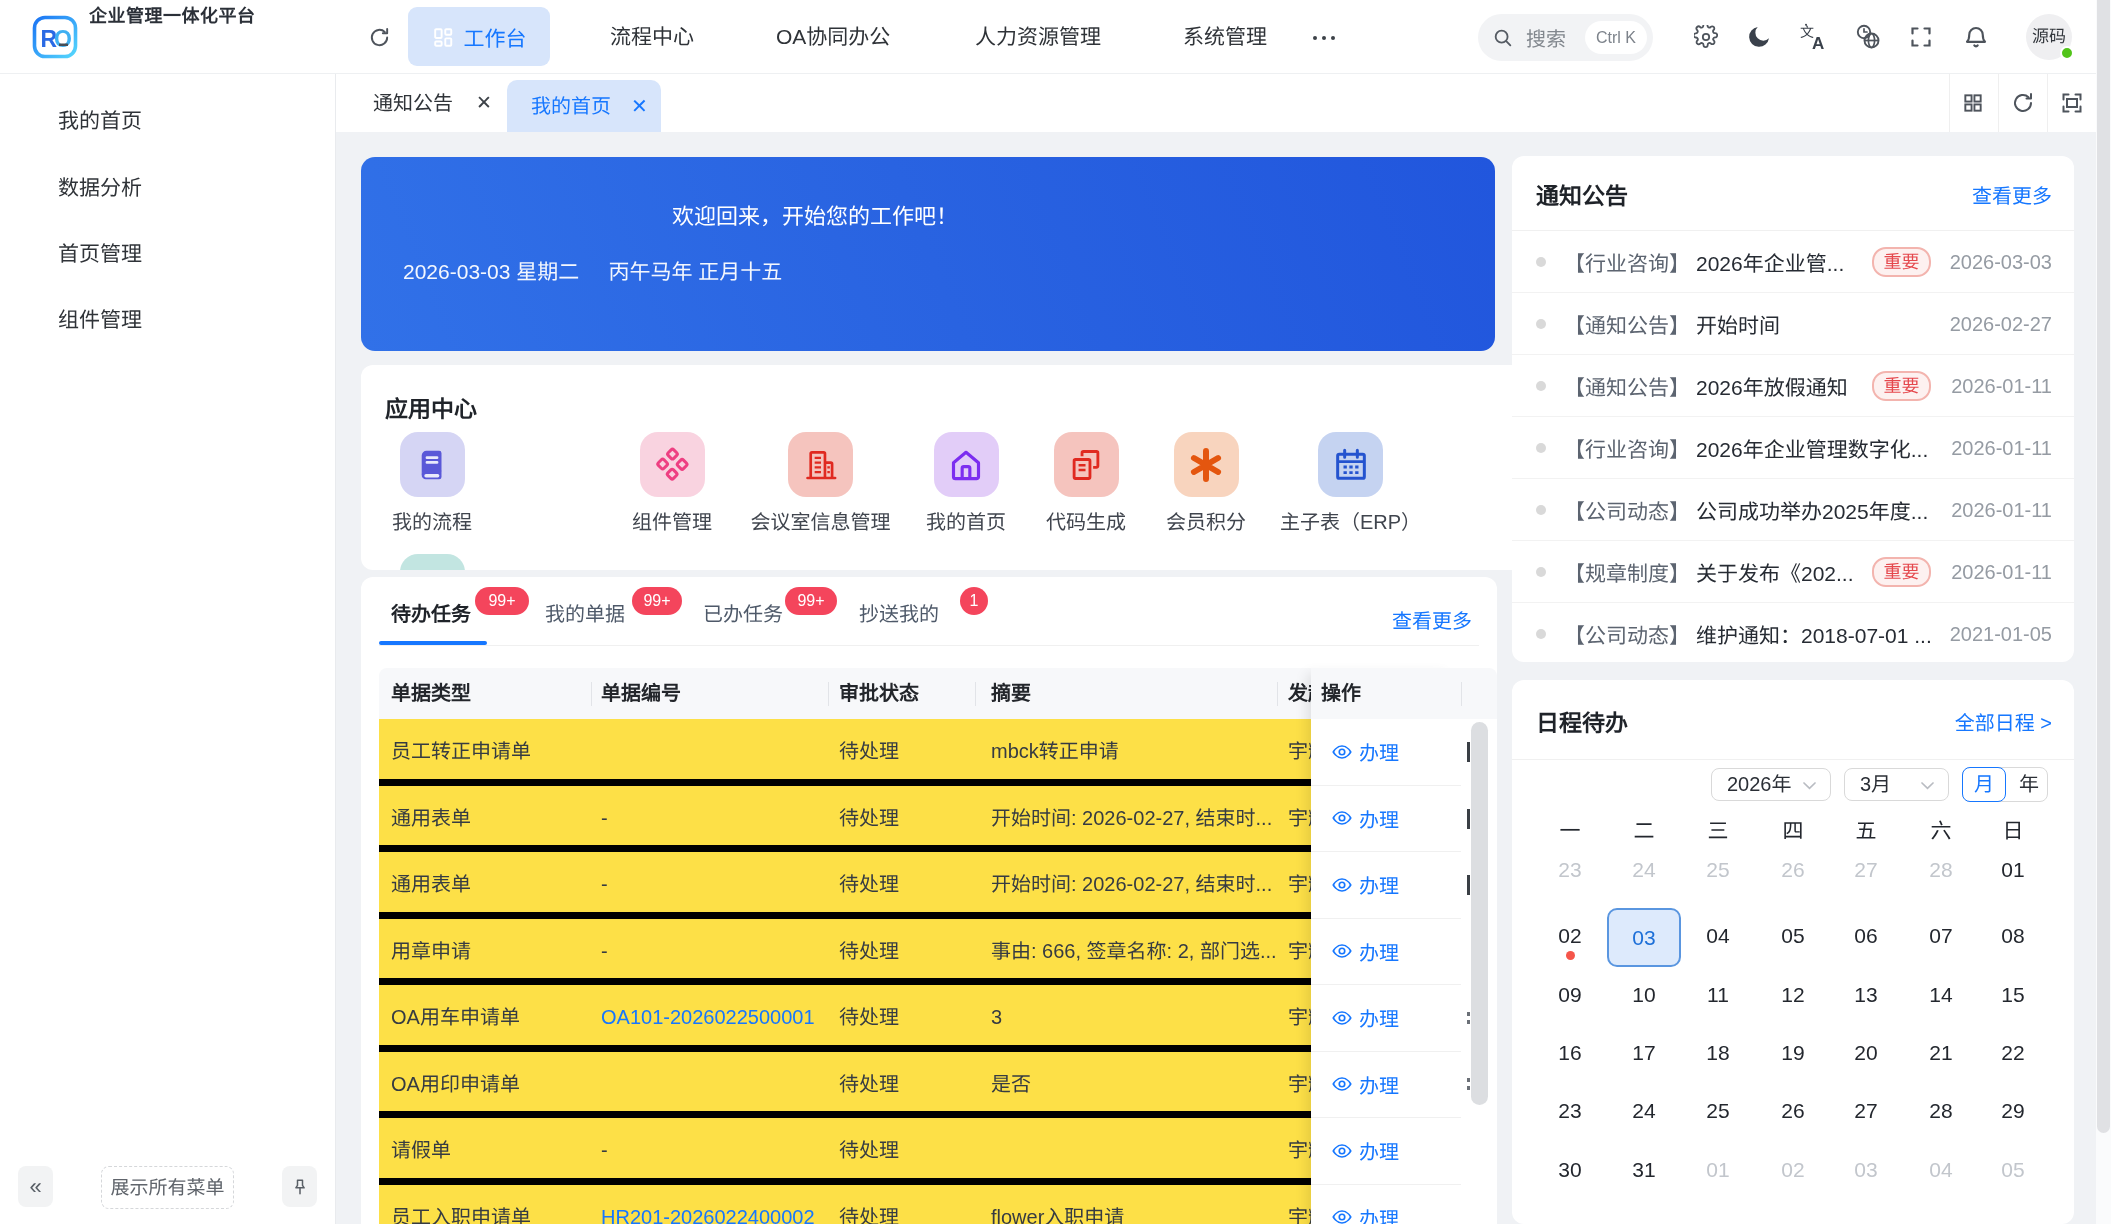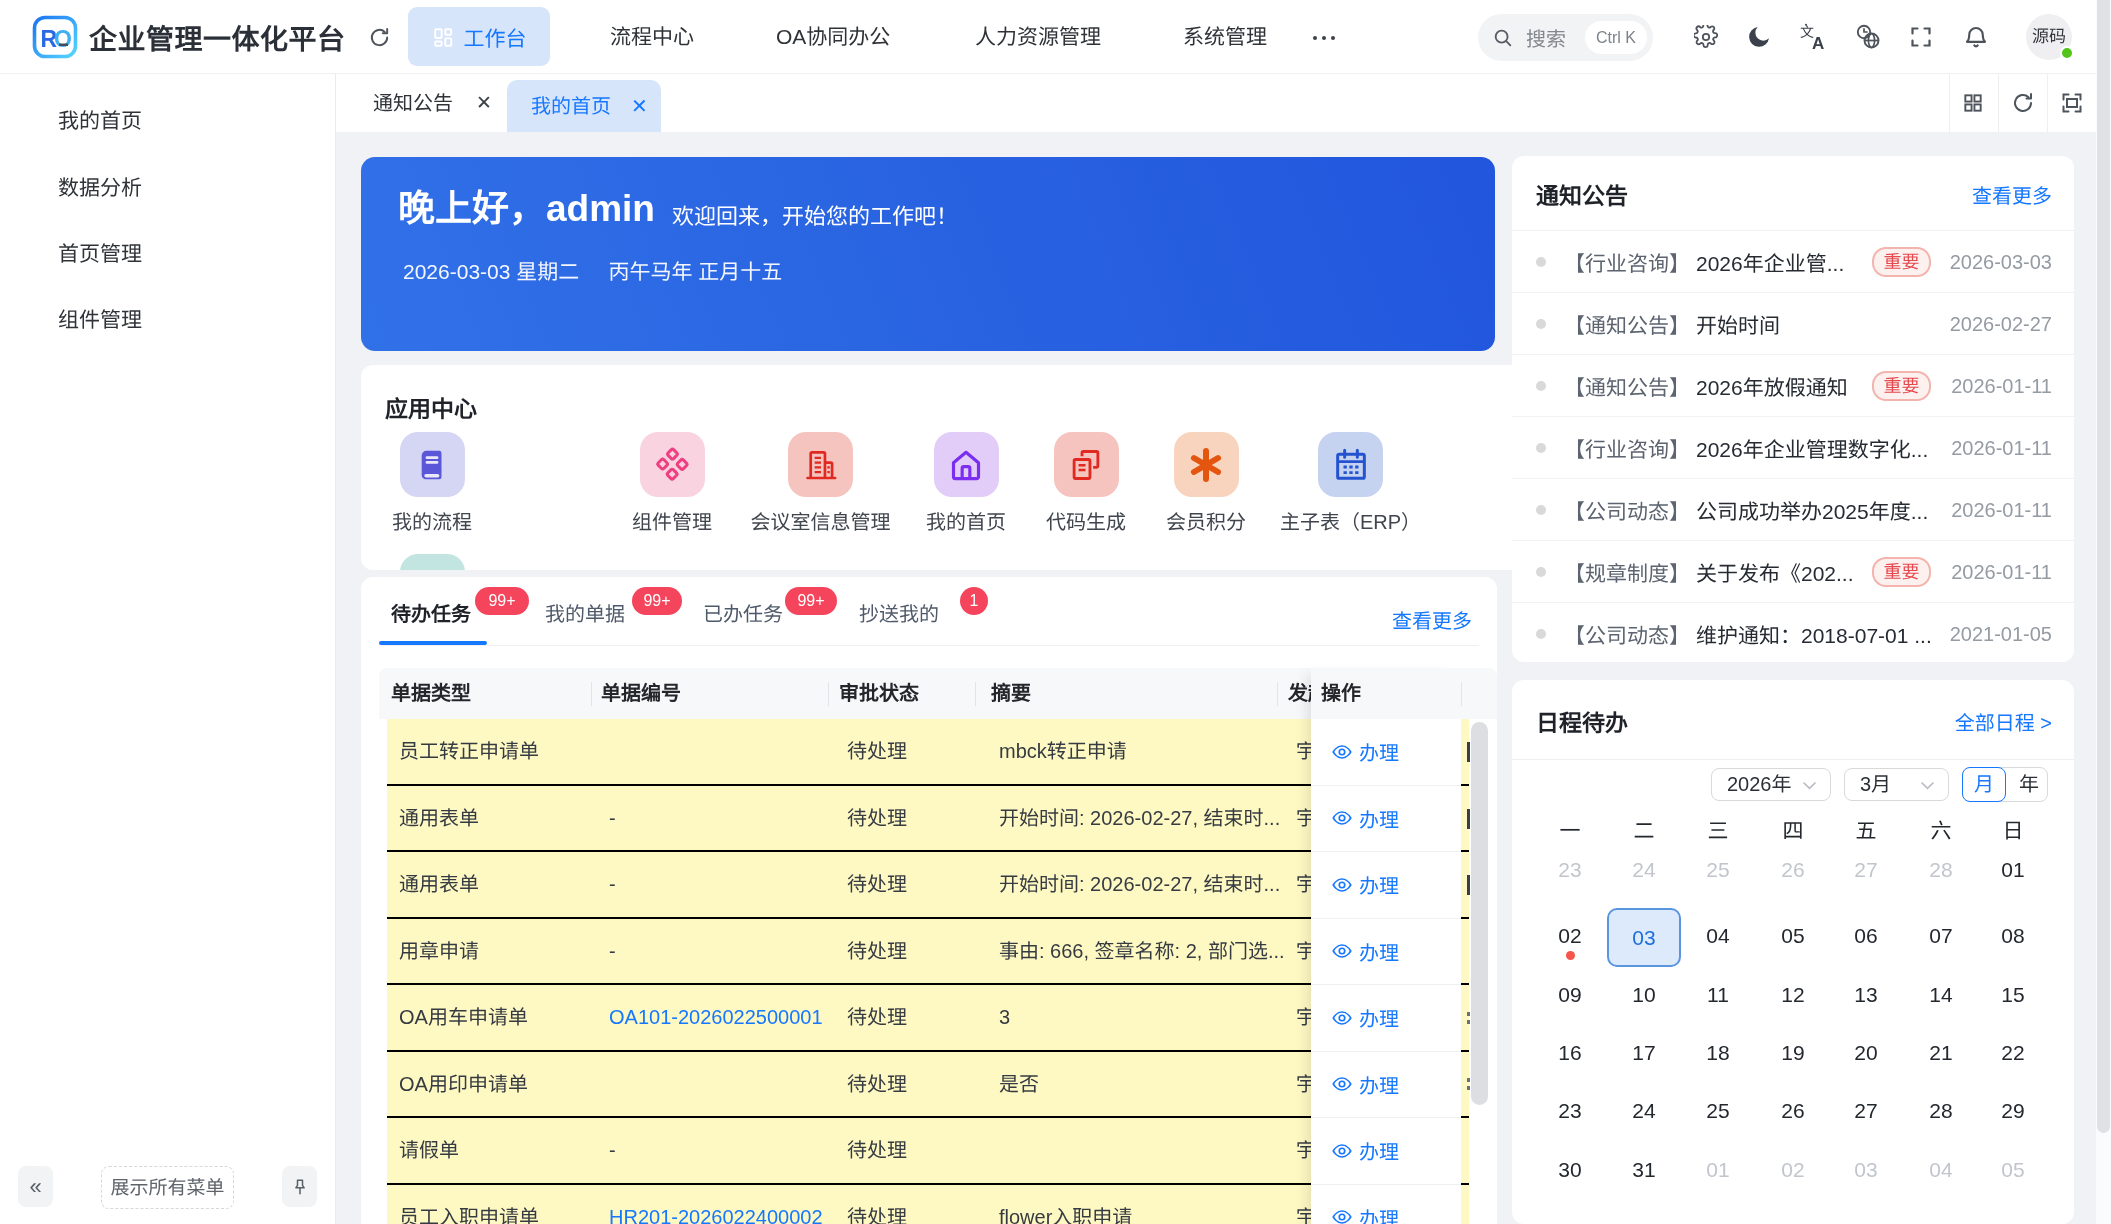--- a/index.html
+++ b/index.html
@@ -3,21 +3,21 @@
 <meta charset="UTF-8">
 <title>企业管理一体化平台</title>
 <style>
 * { margin:0; padding:0; box-sizing:border-box; }
 html,body { width:2111px; height:1224px; overflow:hidden; }
 body { font-family:"Liberation Sans", sans-serif; background:#fff; position:relative; color:#2b2f36; }
 
 
 #navbar { position:absolute; left:0; top:0; width:2111px; height:74px; background:#fff; border-bottom:1px solid #eef0f2; z-index:30; }
 #logo { position:absolute; left:32px; top:15px; width:46px; height:44px; }
-#brand { position:absolute; left:89px; top:17px; font-size:28px; font-weight:bold; color:#2b3038; letter-spacing:0.5px;}
+#brand { position:absolute; left:89px; top:1px; font-size:18px; font-weight:bold; color:#2b3038; letter-spacing:0.5px;}
 .nav-ico { color:#4e545c; }
 #nav-refresh { position:absolute; left:368px; top:26px; }
 #chip { position:absolute; left:408px; top:7px; width:142px; height:59px; background:#d7e5fb; border-radius:9px; display:flex; align-items:center; justify-content:center; gap:10px; color:#1677ff; font-size:21px; }
 .navitem { position:absolute; top:0; height:74px; line-height:74px; font-size:21px; color:#2f3338; }
 #srch { position:absolute; left:1478px; top:14px; width:175px; height:47px; border-radius:24px; background:#f2f3f5; display:flex; align-items:center; }
 #srch .stxt { color:#82878e; font-size:20px; margin-left:12px; }
 #srch .kbd { position:absolute; right:6px; top:7px; background:#fff; border-radius:17px; height:33px; line-height:33px; padding:0 11px; color:#7d838b; font-size:16px; }
 .icobtn { position:absolute; top:37px; transform:translate(-50%,-50%); }
 #avatar { position:absolute; left:2026px; top:14px; width:46px; height:46px; border-radius:50%; background:#efeff1; text-align:center; line-height:46px; font-size:17px; color:#33373d; }
 #avatar .dot { position:absolute; right:-2px; bottom:0px; width:14px; height:14px; border-radius:50%; background:#52c41a; border:2px solid #fff; }
@@ -64,21 +64,21 @@
 .badge { position:absolute; top:10px; height:28px; border-radius:14px; background:#f4455c; color:#fff; font-size:16px; text-align:center; line-height:28px; }
 #tabline { position:absolute; left:18px; right:18px; top:68px; height:1px; background:#f0f0f0; }
 #tabline .act { position:absolute; left:0px; top:-4px; width:108px; height:4px; background:#1677ff; border-radius:2px; }
 #seemore1 { position:absolute; left:1031px; top:28px; font-size:20px; color:#1677ff; }
 
 
 #tbl { position:absolute; left:18px; top:91px; width:1118px; }
 #thead { position:absolute; left:0; top:0; width:1118px; height:51px; background:#f7f8fa; border-radius:8px 8px 0 0; }
 .th { position:absolute; top:0; height:51px; line-height:51px; font-weight:bold; font-size:20px; color:#23262b; }
 .thdiv { position:absolute; top:14px; width:1px; height:24px; background:#e2e4e8; }
-.trow { position:absolute; left:8px; width:1082px; height:66.5px; border-bottom:2px solid #000000; background:#fef9c3; }
+.trow { position:absolute; left:0; width:1082px; height:66.5px; border-bottom:7px solid #000000; background:#fde047; }
 .td { position:absolute; top:0; height:66px; line-height:65px; font-size:20px; color:#363b42; white-space:nowrap; }
 .tlink { color:#1677ff; }
 #opscol { position:absolute; left:932px; top:0; width:150px; height:585px; background:#fff; box-shadow:-10px 0 12px -6px rgba(0,0,0,0.10); }
 #opscol .ophead { position:absolute; left:0; top:0; width:100%; height:51px; background:#f7f8fa; font-weight:bold; font-size:20px; color:#23262b; line-height:51px; }
 .oprow { position:absolute; left:0; width:100%; height:66.5px; border-bottom:1px solid #f0f0f0; display:flex; align-items:center; color:#1677ff; font-size:20px; }
 #vscroll { position:absolute; left:1092px; top:54px; width:17px; height:383px; background:#dcdee1; border-radius:9px; }
 
 
 #notice { left:1176px; top:24px; width:562px; height:506px; }
 .cardhead { position:absolute; left:24px; top:21px; font-size:23px; font-weight:bold; color:#1f2329; }
@@ -220,21 +220,20 @@
       <path d="M20 3v4.5h-4.5" stroke-linecap="round" stroke-linejoin="round"></path>
     </svg>
   <svg class="tbico" style="left:1736px;" width="24" height="24" viewBox="0 0 24 24" fill="none" stroke="currentColor" stroke-width="2">
       <rect x="7" y="8" width="10" height="8"></rect>
       <path d="M3.5 8.5v-5h5M15.5 3.5h5v5M20.5 15.5v5h-5M8.5 20.5h-5v-5" stroke-linecap="round"></path>
     </svg>
 </div>
 
 <div id="content">
   <div id="banner">
-    <div class="hi">晚上好，admin</div>
     <div class="wel">欢迎回来，开始您的工作吧！</div>
     <div class="date">2026-03-03 星期二&nbsp;&nbsp;&nbsp;&nbsp;&nbsp;丙午马年 正月十五</div>
   </div>
 
   <div id="appcard" class="card">
     <h3>应用中心</h3>
     <div class="app" style="left:11px;">
         <div class="tile" style="background:#d5d5f4;">
           <svg width="38" height="38" viewBox="0 0 24 24">
             <path d="M5.5 6A3 3 0 0 1 8.5 3h8A1.5 1.5 0 0 1 18 4.5V16H8.2A2.7 2.7 0 0 0 5.5 18.7V6z" fill="#5a58d8"></path>

